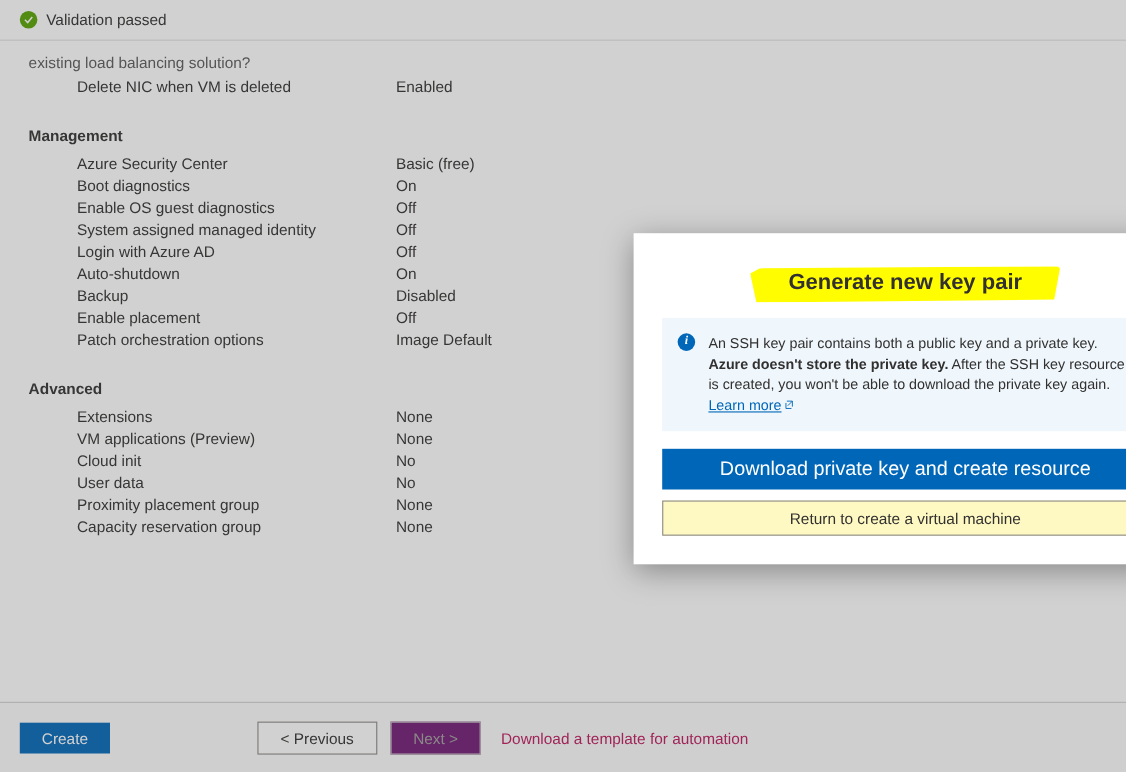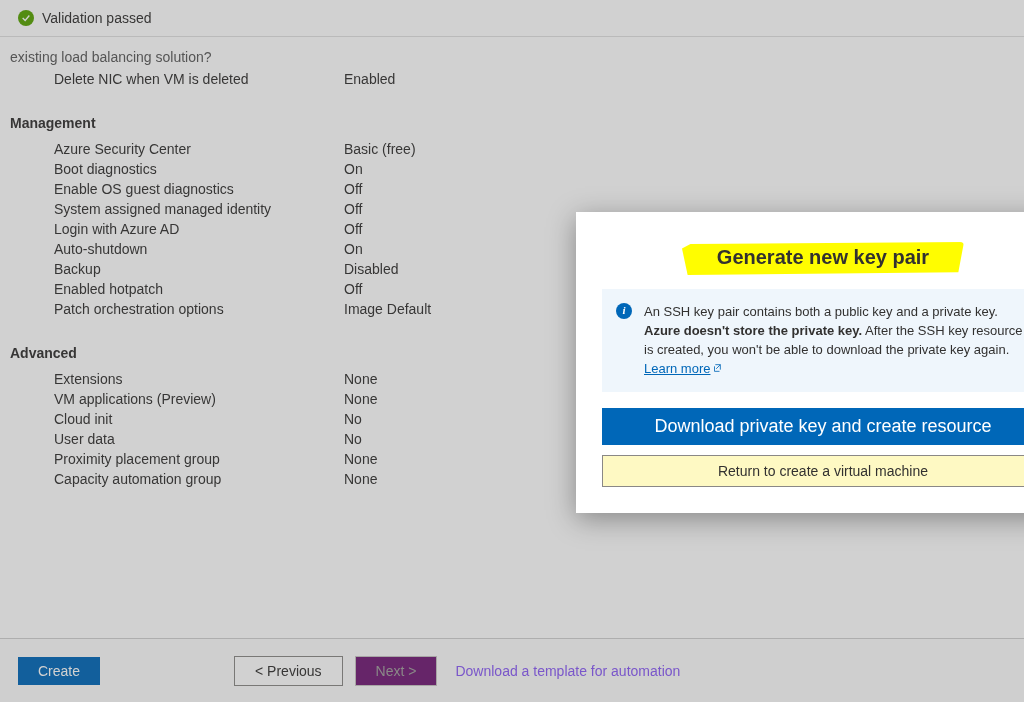--- a/index.html
+++ b/index.html
@@ -15,21 +15,21 @@
     color: #323130; font-size: 14px;
   }
   .check-icon {
     width: 16px; height: 16px; border-radius: 50%; background: #57A300;
     display: inline-flex; align-items: center; justify-content: center;
   }
   .check-icon svg { width: 10px; height: 10px; }
 
   .content {
     position: relative; z-index: 1;
-    padding: 12px 18px 0 10px; color: #323130; font-size: 14px;
+    padding: 12px 18px 0 26px; color: #323130; font-size: 14px;
     height: calc(100% - 38px - 64px);
     overflow: hidden;
   }
   .faded-line { color: #5a5a5a; margin-bottom: 6px; }
   .kv-row { display: flex; margin: 4px 0; }
   .kv-key { width: 290px; margin-left: 44px; }
   .kv-val { }
   .section-title { font-weight: 600; margin-top: 28px; margin-bottom: 10px; color: #323130; }
 
   .footer {
@@ -43,21 +43,21 @@
     font-size: 14px; cursor: pointer;
   }
   .btn-secondary {
     background: #fff; color: #323130; border: 1px solid #8a8886;
     padding: 6px 20px; font-size: 14px; cursor: pointer;
   }
   .btn-disabled {
     background: #701a75; color: #a19f9d; border: 1px solid #c8c6c4;
     padding: 6px 20px; font-size: 14px; cursor: default;
   }
-  .footer-link { color: #8b5cf6; font-size: 14px; text-decoration: none; margin-left: 6px; }
+  .footer-link { color: #be185d; font-size: 14px; text-decoration: none; margin-left: 6px; }
   .footer-spacer { width: 110px; }
 
   .dialog {
     position: absolute; z-index: 10;
     top: 212px; left: 576px; width: 494px;
     background: #fff; box-shadow: 0 6px 26px rgba(0,0,0,0.35);
     padding: 34px 26px 26px 26px;
   }
   .dialog-title {
     font-size: 20px; font-weight: 600; color: #323130; text-align: center;
@@ -140,21 +140,21 @@
       </div>
       <div class="kv-row">
         <div class="kv-key">Auto-shutdown</div>
         <div class="kv-val">On</div>
       </div>
       <div class="kv-row">
         <div class="kv-key">Backup</div>
         <div class="kv-val">Disabled</div>
       </div>
       <div class="kv-row">
-        <div class="kv-key">Enabled hotpatch</div>
+        <div class="kv-key">Enable placement</div>
         <div class="kv-val">Off</div>
       </div>
       <div class="kv-row">
         <div class="kv-key">Patch orchestration options</div>
         <div class="kv-val">Image Default</div>
       </div>
     </div>
 
   <div class="section-title">Advanced</div>
   <div id="adv-rows">
@@ -172,21 +172,21 @@
       </div>
       <div class="kv-row">
         <div class="kv-key">User data</div>
         <div class="kv-val">No</div>
       </div>
       <div class="kv-row">
         <div class="kv-key">Proximity placement group</div>
         <div class="kv-val">None</div>
       </div>
       <div class="kv-row">
-        <div class="kv-key">Capacity automation group</div>
+        <div class="kv-key">Capacity reservation group</div>
         <div class="kv-val">None</div>
       </div>
     </div>
 </div>
 
 <div class="footer">
   <button class="btn-primary">Create</button>
   <div class="footer-spacer"></div>
   <button class="btn-secondary">&lt; Previous</button>
   <button class="btn-disabled">Next &gt;</button>

